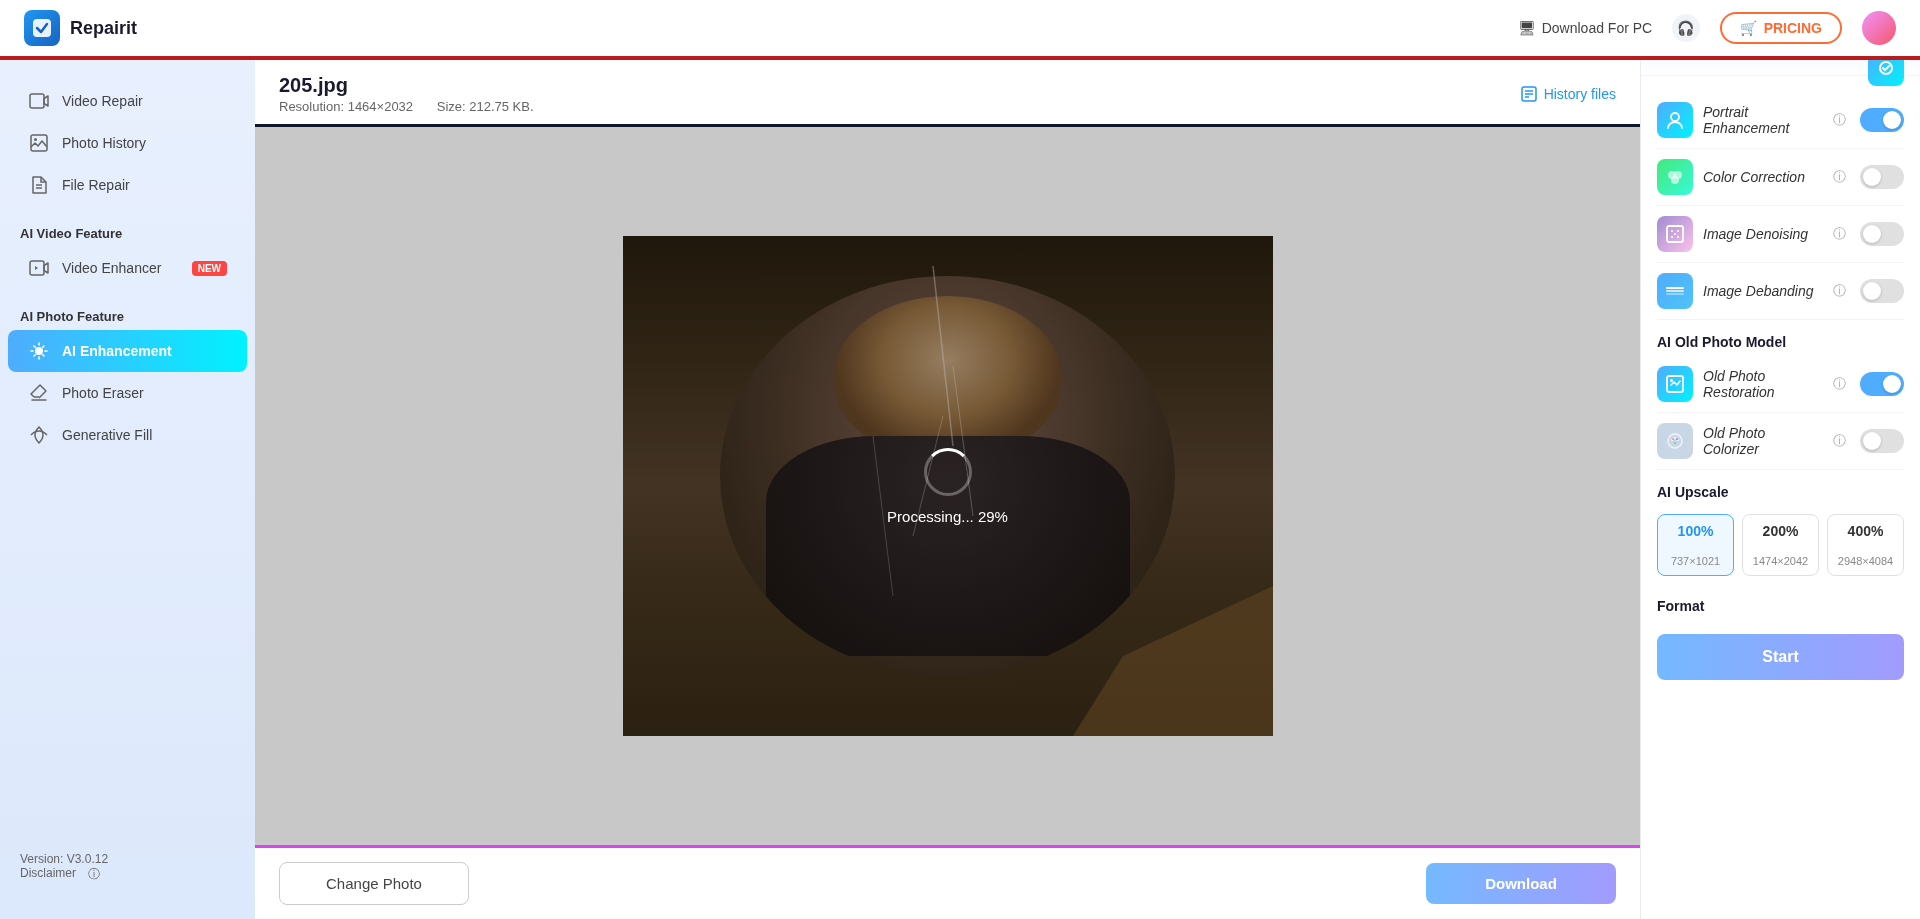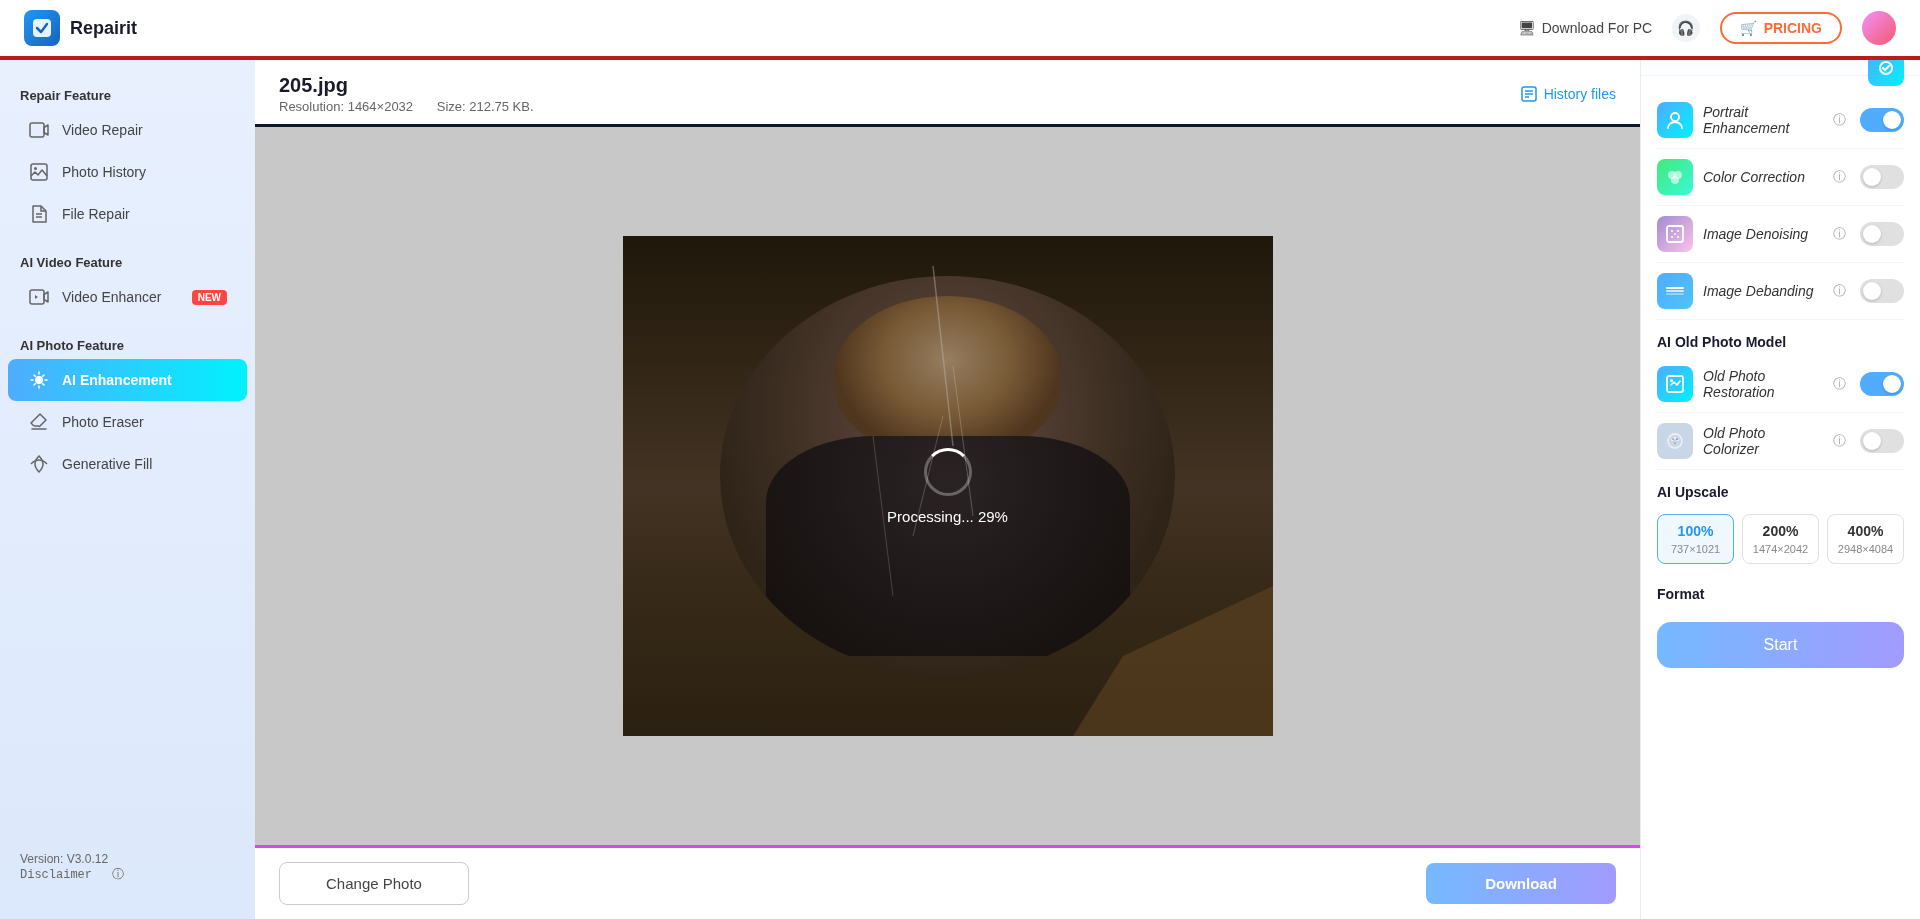--- a/index.html
+++ b/index.html
@@ -102,21 +102,21 @@
       padding: 2px 6px;
       border-radius: 4px;
       margin-left: auto;
     }
     .sidebar-footer {
       margin-top: auto;
       padding: 16px 20px;
       font-size: 12px;
       color: #666;
     }
-    .sidebar-footer .disclaimer { display: flex; align-items: center; gap: 20px; cursor: pointer; font-family: Liberation Mono, monospace; }
+    .sidebar-footer .disclaimer { display: flex; align-items: flex-start; gap: 12px; cursor: pointer; }
 
     
     .content-area {
       flex: 1;
       display: flex;
       flex-direction: column;
       overflow: hidden;
     }
 
     
@@ -305,36 +305,36 @@
       padding: 8px 4px;
       text-align: center;
       cursor: pointer;
       background: #fff;
     }
     .upscale-option.active {
       border-color: #4facfe;
       background: #f0f8ff;
     }
     .upscale-pct { font-size: 14px; font-weight: 700; color: #2196F3; }
-    .upscale-dim { font-size: 11px; color: #888; margin-top: 4px; }
+    .upscale-dim { font-size: 11px; color: #888; margin-top: 16px; }
     .upscale-option:not(.active) .upscale-pct { color: #333; }
 
     
     .format-title { font-size: 14px; font-weight: 700; color: #1a1a2e; padding: 8px 0 10px; }
 
     
     .start-btn {
       width: 100%;
       padding: 14px;
       background: linear-gradient(90deg, #74b9ff, #a29bfe);
       color: #fff;
       font-size: 16px;
-      font-weight: 400;
+      font-weight: 700;
       border: none;
-      border-radius: 14px;
+      border-radius: 8px;
       cursor: pointer;
       margin-top: 10px;
     }
 
     
     .top-stub {
       height: 16px;
       background: linear-gradient(180deg, #f8fbff, #fff);
       border-bottom: 1px solid #f0f4f8;
       display: flex;
@@ -372,21 +372,20 @@
       <span class="cart-icon">🛒</span>
       <span>PRICING</span>
     </button>
     <div class="avatar"></div>
   </div>
 </header>
 
 <div class="main-layout">
 
   <aside class="sidebar">
-    <div class="sidebar-section-title">Repair Feature</div>
 
     <div class="sidebar-item">
       <div class="sidebar-item-icon">
         <svg width="20" height="20" viewBox="0 0 20 20" fill="none">
           <rect x="1" y="3" width="14" height="14" rx="2" stroke="#666" stroke-width="1.5"></rect>
           <path d="M15 7.5L19 5V15L15 12.5V7.5Z" stroke="#666" stroke-width="1.5" stroke-linejoin="round"></path>
         </svg>
       </div>
       <span>Video Repair</span>
     </div>

